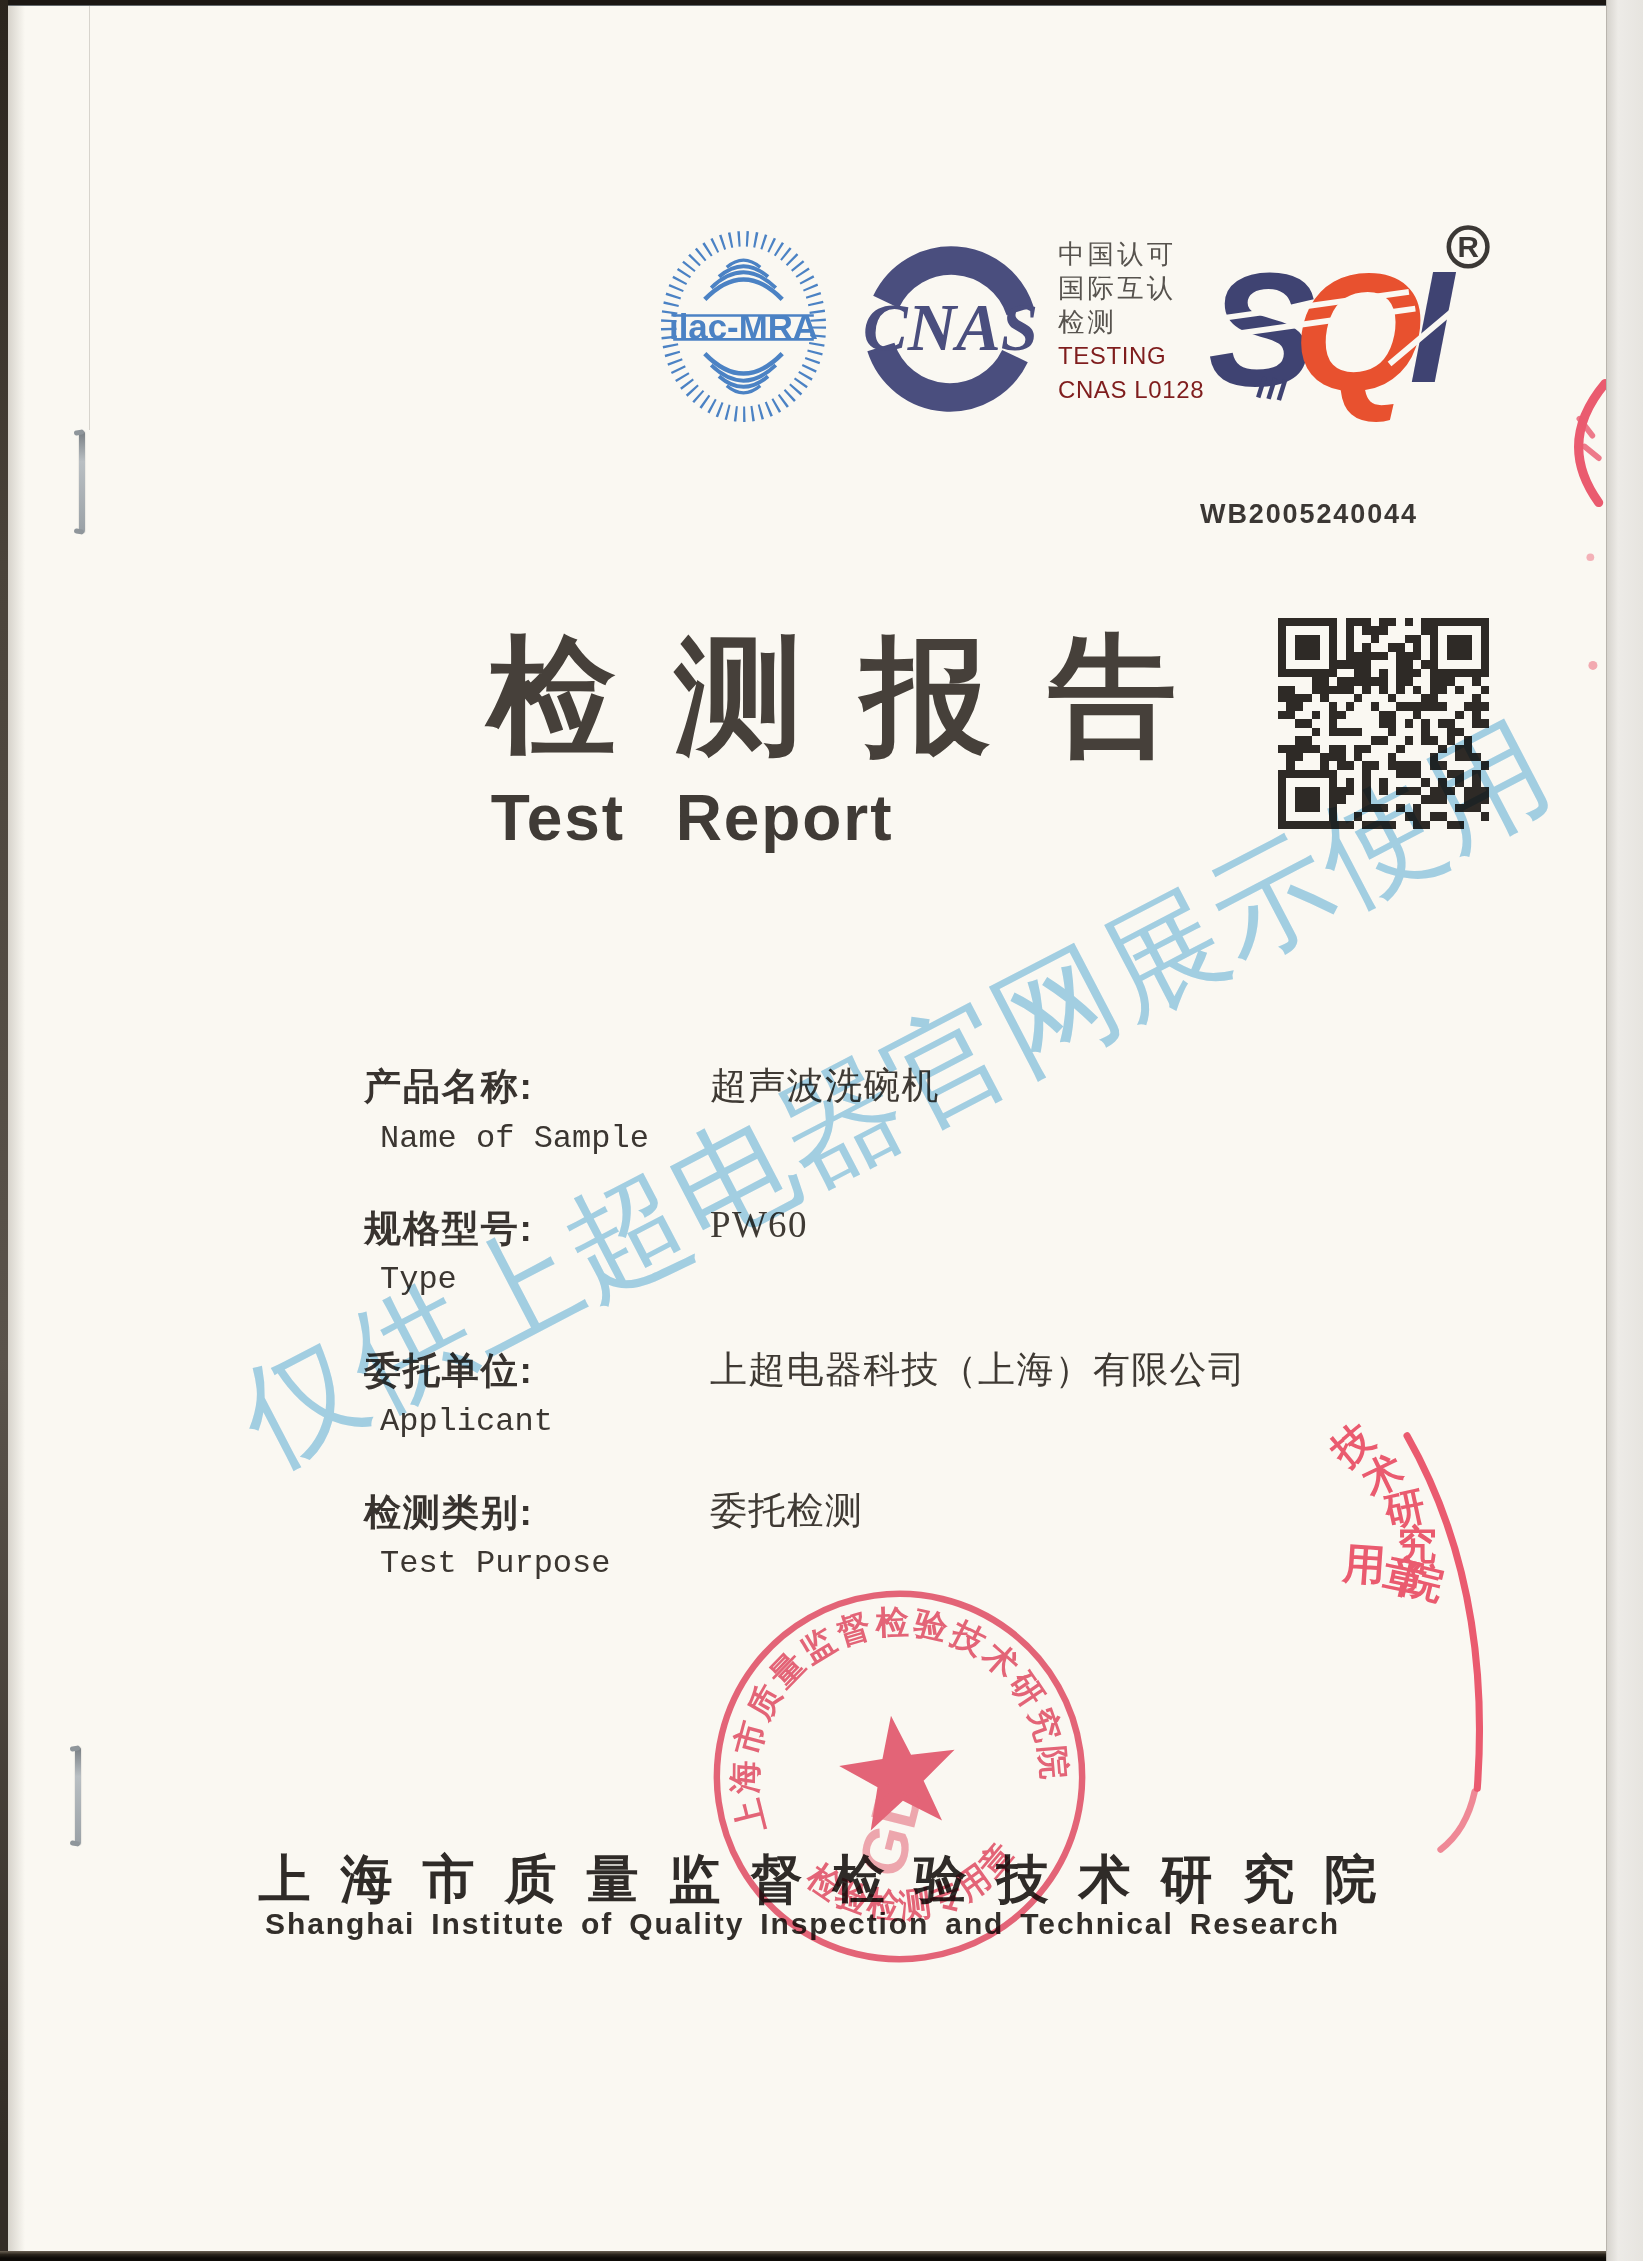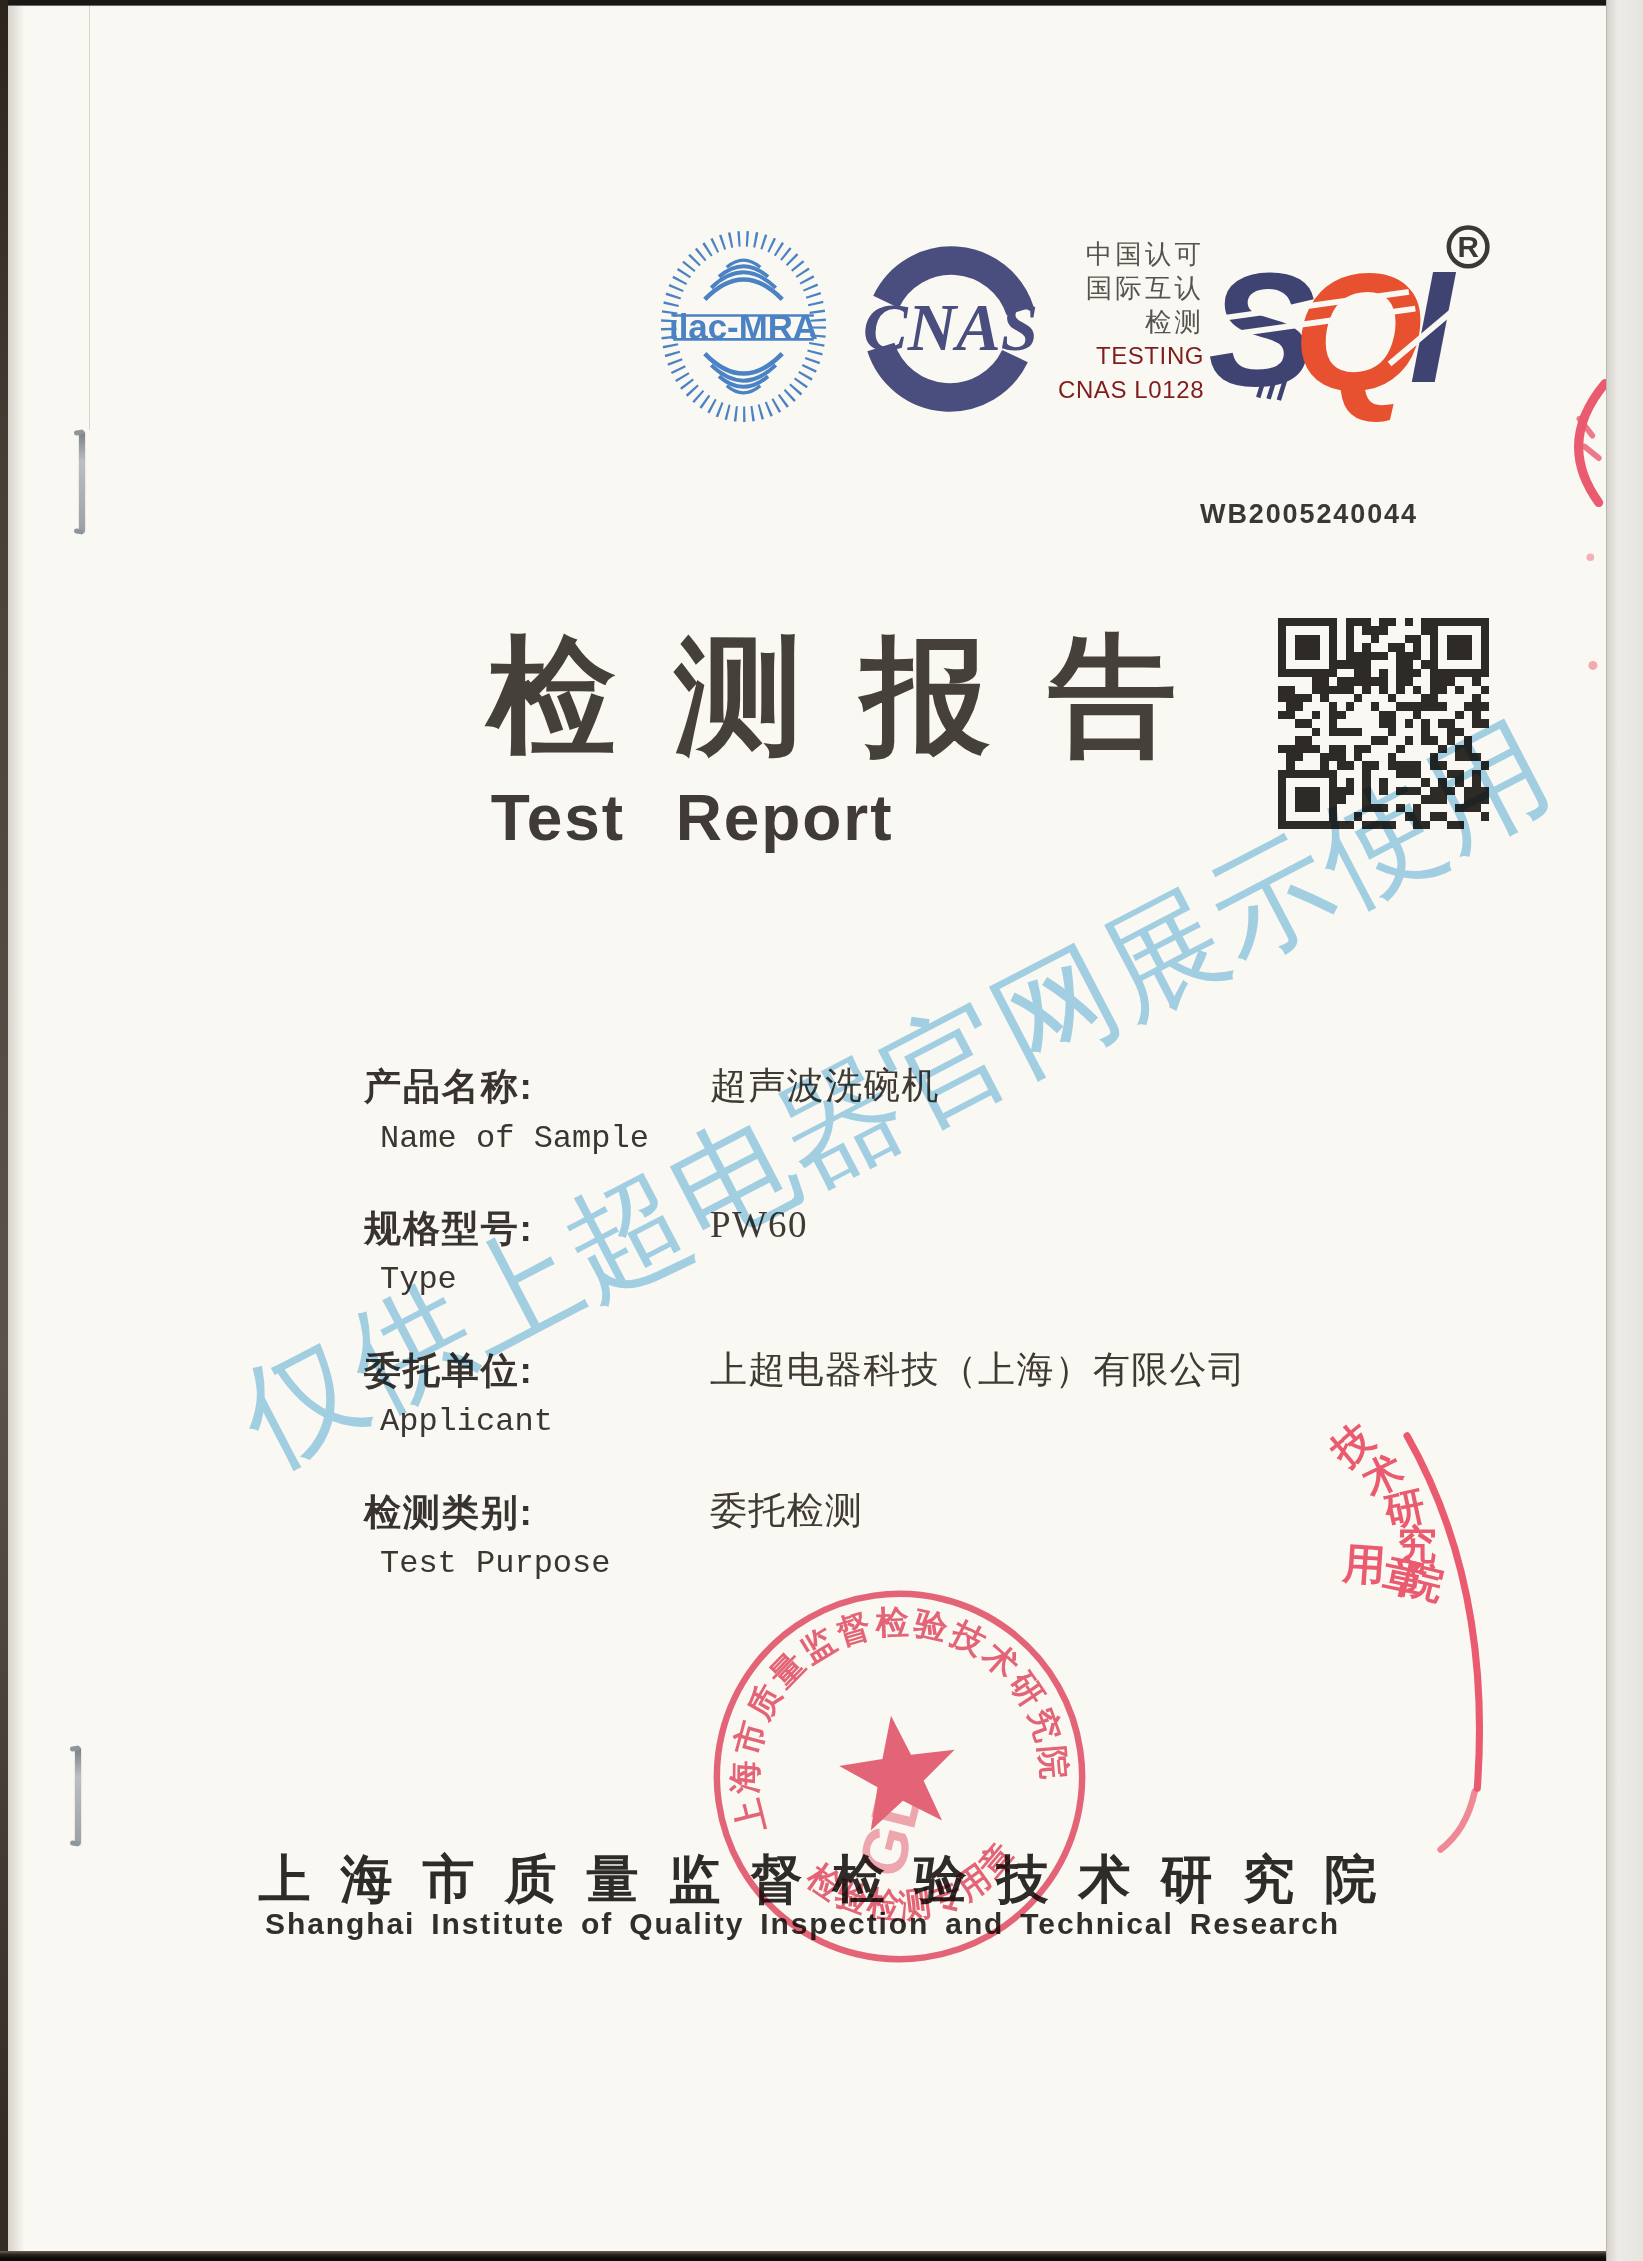--- a/index.html
+++ b/index.html
@@ -23,21 +23,21 @@
   .staple::before,.staple::after{content:"";position:absolute;left:-5.2px;width:10.3px;height:5.2px;background:#8f969b;border-radius:2.6px;}
   .staple::before{top:-1.3px;transform:rotate(-10deg);}
   .staple::after{bottom:-1.3px;transform:rotate(10deg);}
   #staple-1{left:79px;top:431px;height:102px;}
   #staple-2{left:75px;top:1747px;height:98px;}
 
   
   .logo{position:absolute;z-index:3;}
   #ilac-logo{left:659px;top:231px;}
   #cnas-logo{left:857px;top:240px;}
-  .accred-text{position:absolute;left:1058px;top:237px;z-index:3;text-align:right;}
+  .accred-text{position:absolute;left:1058px;top:237px;z-index:3;}
   .accred-text .cn{font-size:26.4px;letter-spacing:3.2px;color:#57534e;line-height:34px;font-weight:500;}
   .accred-text .en{font-size:24px;color:#7f1d1d;line-height:34px;font-weight:400;letter-spacing:0.6px;}
   #sqi-logo{left:1196px;top:216px;}
 
   
   .report-number{position:absolute;left:1200px;top:499px;font-family:Liberation Sans, sans-serif;font-size:27px;font-weight:700;letter-spacing:1.9px;color:#3b3734;z-index:3;}
   .title-cn{position:absolute;left:0;top:611px;width:1605px;text-align:center;font-size:128px;font-weight:700;letter-spacing:59px;padding-left:59px;color:#46403a;z-index:3;font-family:"Liberation Sans",sans-serif;}
   .title-en{position:absolute;left:0;top:781px;width:1384px;text-align:center;font-size:64px;font-weight:700;letter-spacing:1.9px;word-spacing:31px;color:#403b36;z-index:3;}
 
   

